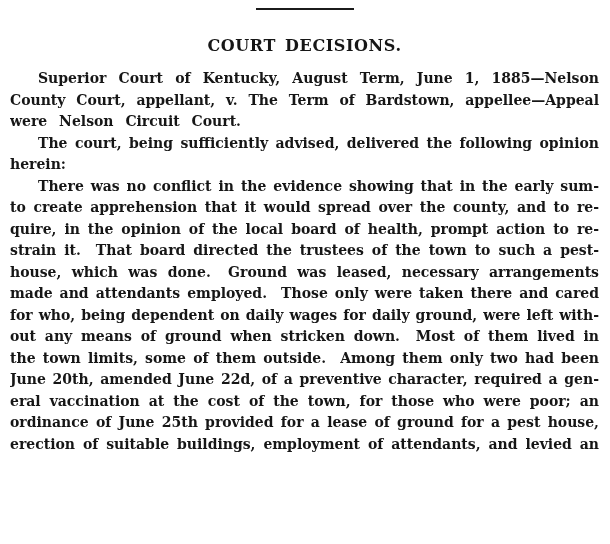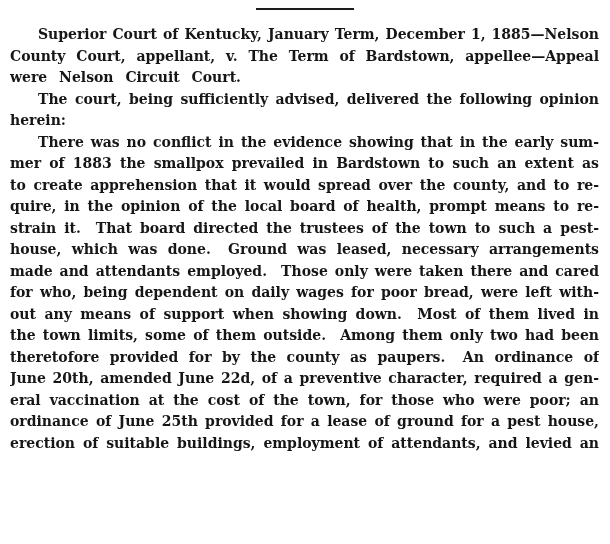--- a/index.html
+++ b/index.html
@@ -47,41 +47,40 @@
   }
   .line.indent {
     text-indent: 28px;
   }
 </style>
 </head>
 <body>
 
 <div class="page">
   <div class="rule"></div>
+  <div class="heading">COURT DECISIONS.</div>
   <div class="body-text" id="body-text">
       <div class="paragraph">
-        <div class="line indent">Superior Court of Kentucky, January Term, December 1, 1885—Nelson</div>
+        <div class="line indent">Superior Court of Kentucky, August Term, June 1, 1885—Nelson</div>
         <div class="line">County Court, appellant, v. The Term of Bardstown, appellee—Appeal</div>
         <div class="line last">were  Nelson  Circuit  Court.</div>
       </div>
       <div class="paragraph">
         <div class="line indent">The court, being sufficiently advised, delivered the following opinion</div>
         <div class="line last">herein:</div>
       </div>
       <div class="paragraph">
         <div class="line indent">There was no conflict in the evidence showing that in the early sum-</div>
-        <div class="line">mer of 1883 the smallpox prevailed in Bardstown to such an extent as</div>
         <div class="line">to create apprehension that it would spread over the county, and to re-</div>
-        <div class="line">quire, in the opinion of the local board of health, prompt means to re-</div>
+        <div class="line">quire, in the opinion of the local board of health, prompt action to re-</div>
         <div class="line">strain it.  That board directed the trustees of the town to such a pest-</div>
         <div class="line">house, which was done.  Ground was leased, necessary arrangements</div>
         <div class="line">made and attendants employed.  Those only were taken there and cared</div>
-        <div class="line">for who, being dependent on daily wages for poor bread, were left with-</div>
-        <div class="line">out any means of support when showing down.  Most of them lived in</div>
+        <div class="line">for who, being dependent on daily wages for daily ground, were left with-</div>
+        <div class="line">out any means of ground when stricken down.  Most of them lived in</div>
         <div class="line">the town limits, some of them outside.  Among them only two had been</div>
-        <div class="line">theretofore provided for by the county as paupers.  An ordinance of</div>
         <div class="line">June 20th, amended June 22d, of a preventive character, required a gen-</div>
         <div class="line">eral vaccination at the cost of the town, for those who were poor; an</div>
         <div class="line">ordinance of June 25th provided for a lease of ground for a pest house,</div>
         <div class="line">erection of suitable buildings, employment of attendants, and levied an</div>
       </div>
     </div>
 </div>
 
 </body></html>

